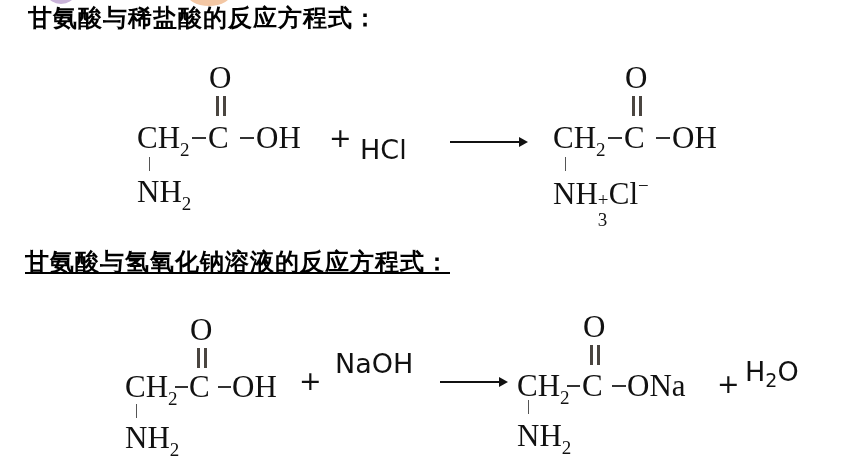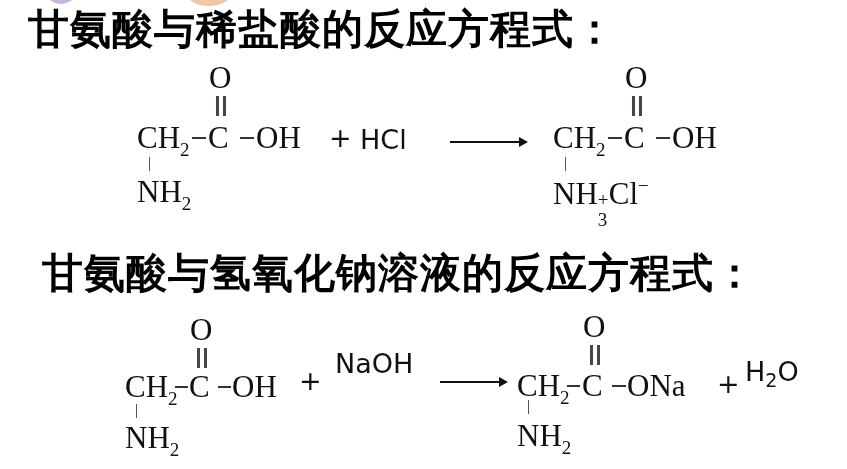--- a/index.html
+++ b/index.html
@@ -1,22 +1,22 @@
 <!DOCTYPE html>
 <html><head>
 <meta charset="utf-8">
 <style>
   html, body { margin:0; padding:0; }
   body { width:847px; height:469px; background:#ffffff; position:relative; overflow:hidden; }
   .deco { position:absolute; border-radius:50%; }
   .deco1 { left:48px; top:-14px; width:26px; height:18px; background:#c9b3d9; }
   .deco2 { left:186px; top:-22px; width:46px; height:28px; background:#f3c7a4; }
-  .heading { position:absolute; font-family:"DejaVu Sans", sans-serif; font-weight:bold; font-size:41px; color:#000; letter-spacing:1px; white-space:nowrap; }
+  .heading { position:absolute; font-family:"DejaVu Sans", sans-serif; font-weight:bold; font-size:24px; color:#000; letter-spacing:1px; white-space:nowrap; }
   .h1 { left:28px; top:2px; }
-  .h2 { left:42px; top:246px; }
+  .h2 { left:25px; top:246px;text-decoration:underline; }
   .chem { position:absolute; font-family:"Liberation Serif", serif; color:#111; font-size:31px; line-height:1; white-space:nowrap; }
   .sans { position:absolute; font-family:"DejaVu Sans", sans-serif; color:#111; font-size:27px; white-space:nowrap; }
   .sub { font-size:19px; position:relative; top:8px; }
   .sup { font-size:19px; position:relative; top:-12px; }
   .dbl { position:absolute; width:10px; height:20px; border-left:3px solid #4a4540; border-right:3px solid #4a4540; box-sizing:border-box; }
   .hbond { position:absolute; height:2px; background:#333; }
   .vbond { position:absolute; width:1px; background:#555; }
   .arrow { position:absolute; height:2px; background:#111; }
   .arrow::after { content:""; position:absolute; right:-2px; top:-4px; border-left:9px solid #111; border-top:5px solid transparent; border-bottom:5px solid transparent; }
 </style>
@@ -33,21 +33,21 @@
   <div class="dbl" style="left:216px;top:96px;"></div>
   <span class="chem" style="left:137px;top:122px;"><span>CH</span><span class="sub">2</span></span>
   <div class="hbond" style="left:192px;top:137px;width:14px;"></div>
   <span class="chem" style="left:208px;top:122px;">C</span>
   <div class="hbond" style="left:240px;top:137px;width:14px;"></div>
   <span class="chem" style="left:256px;top:122px;">OH</span>
   <div class="vbond" style="left:149px;top:157px;height:14px;"></div>
   <span class="chem" style="left:137px;top:176px;"><span>NH</span><span class="sub">2</span></span>
 </div>
 <span class="sans" style="left:329px;top:122px;">+</span>
-<span class="sans" style="left:360px;top:124px;">HCl</span>
+<span class="sans" style="left:360px;top:134px;">HCl</span>
 <div class="arrow" style="left:450px;top:141px;width:76px;"></div>
 
 <div>
   <span class="chem" style="left:625px;top:62px;">O</span>
   <div class="dbl" style="left:632px;top:96px;"></div>
   <span class="chem" style="left:553px;top:122px;"><span>CH</span><span class="sub">2</span></span>
   <div class="hbond" style="left:608px;top:137px;width:14px;"></div>
   <span class="chem" style="left:624px;top:122px;">C</span>
   <div class="hbond" style="left:656px;top:137px;width:14px;"></div>
   <span class="chem" style="left:672px;top:122px;">OH</span>

